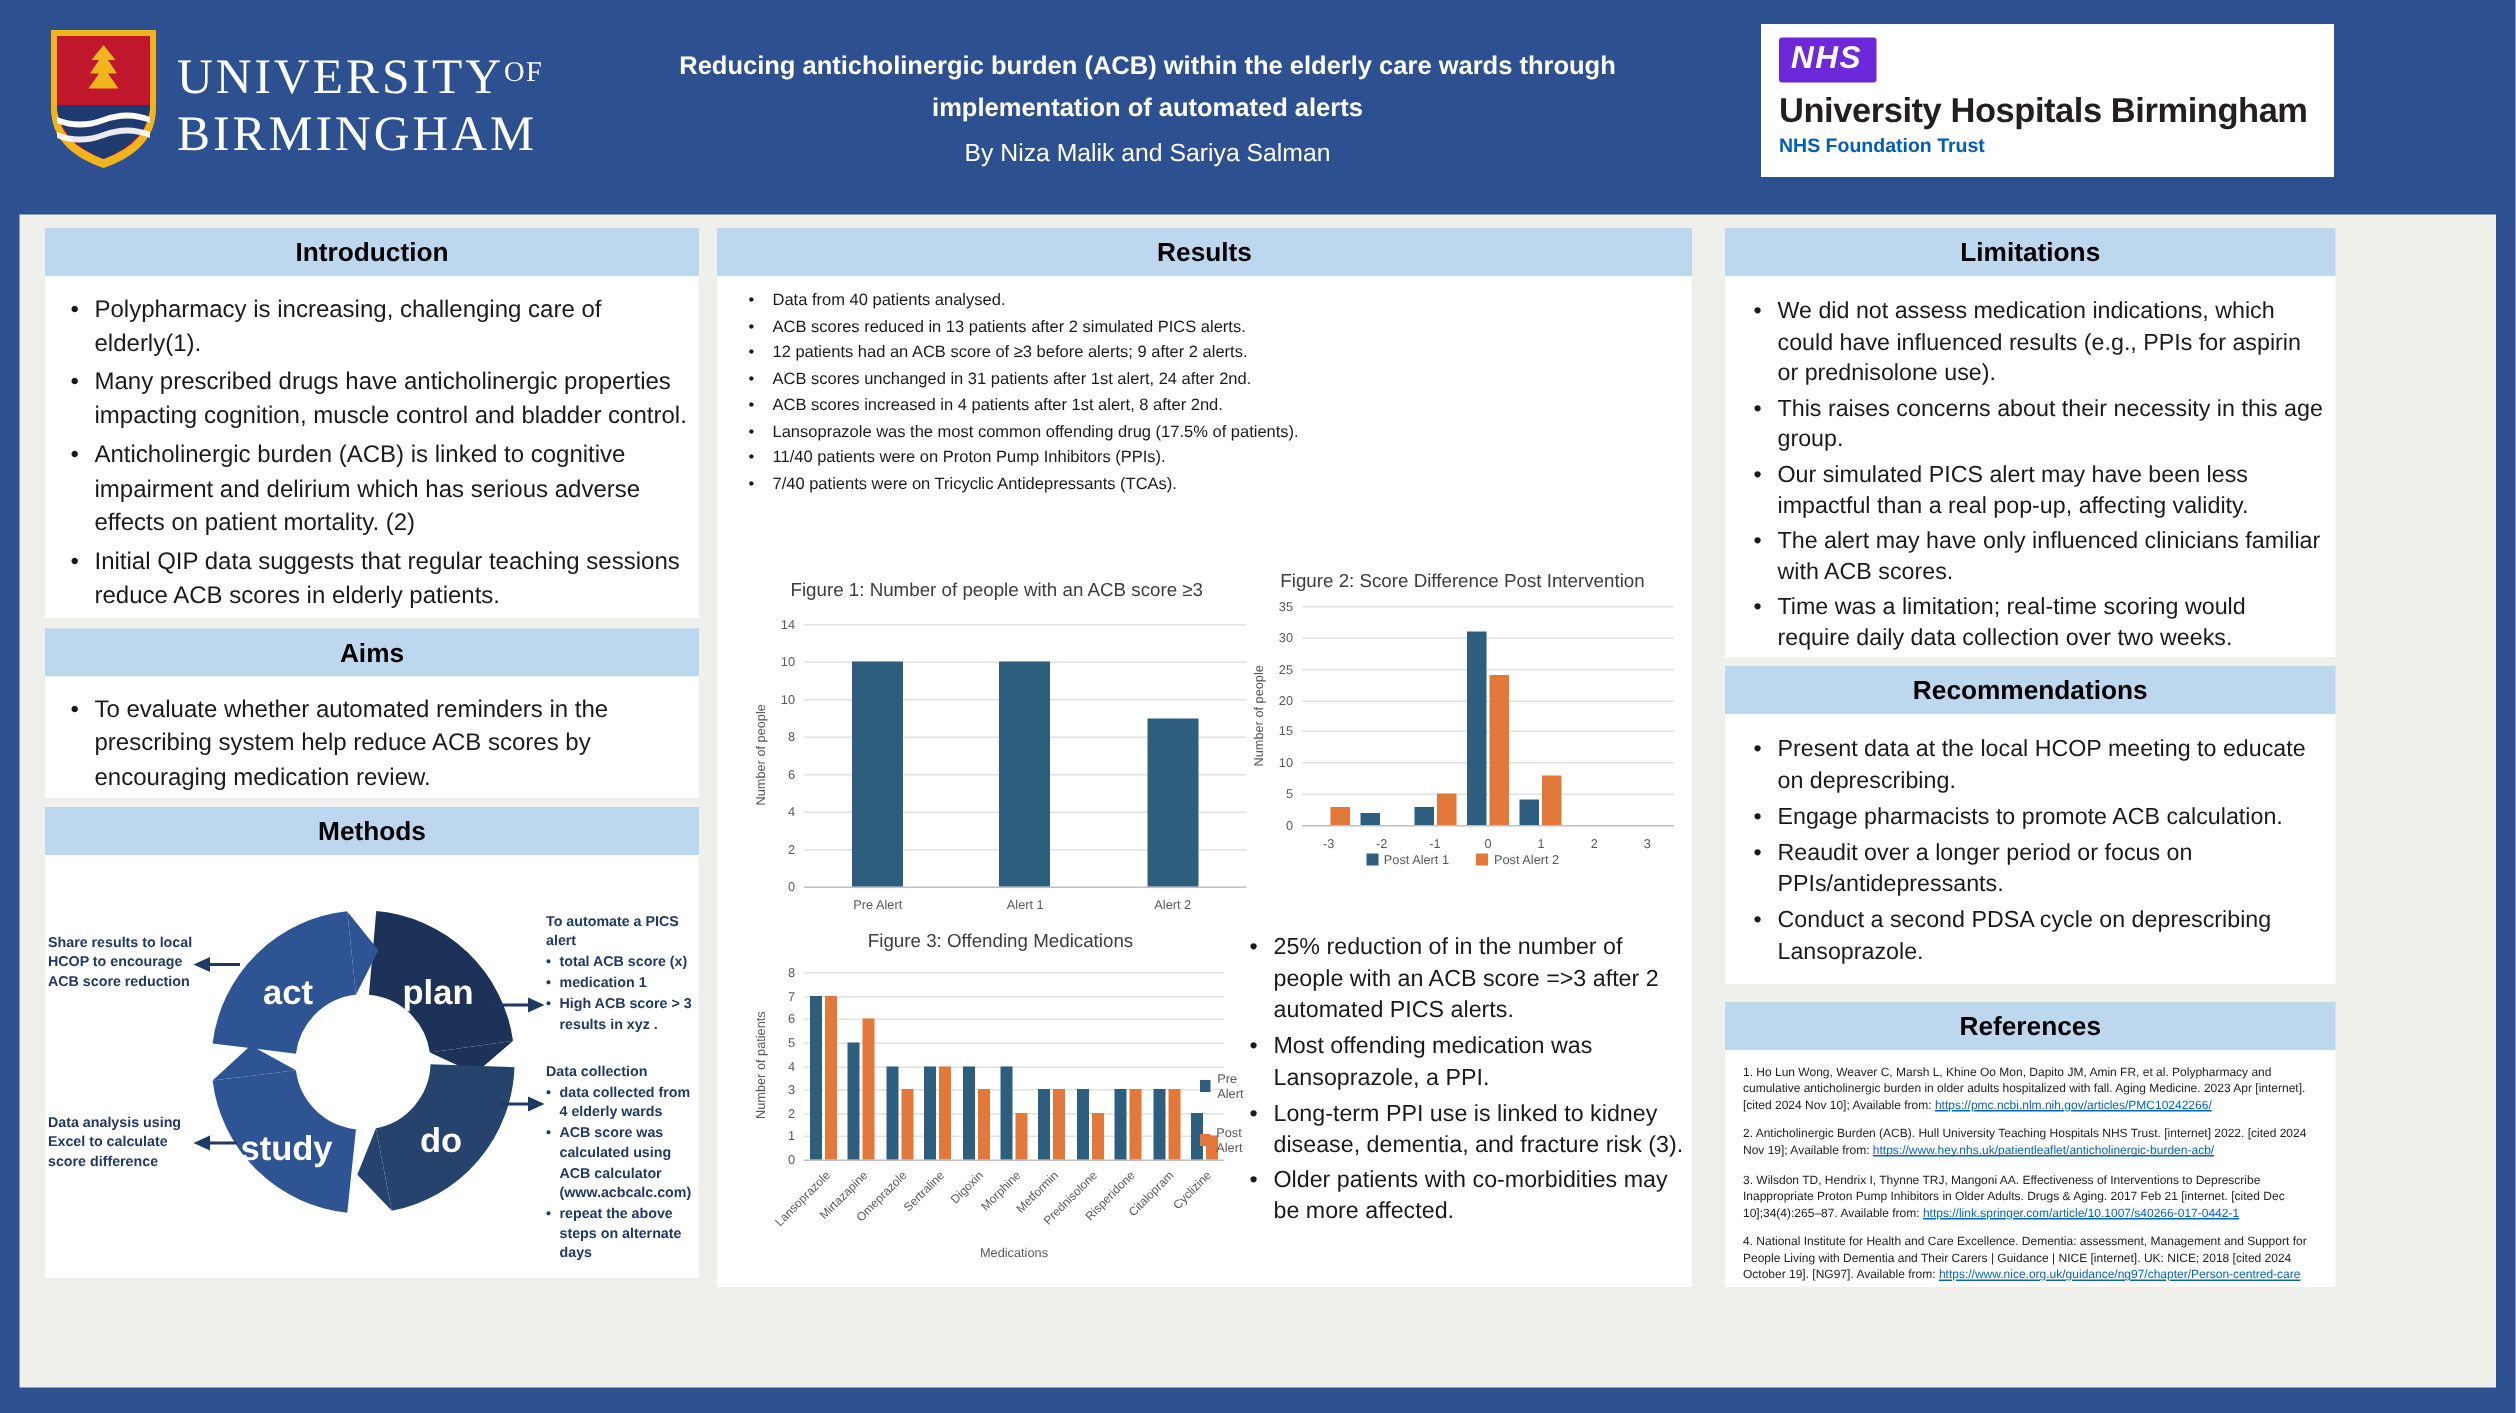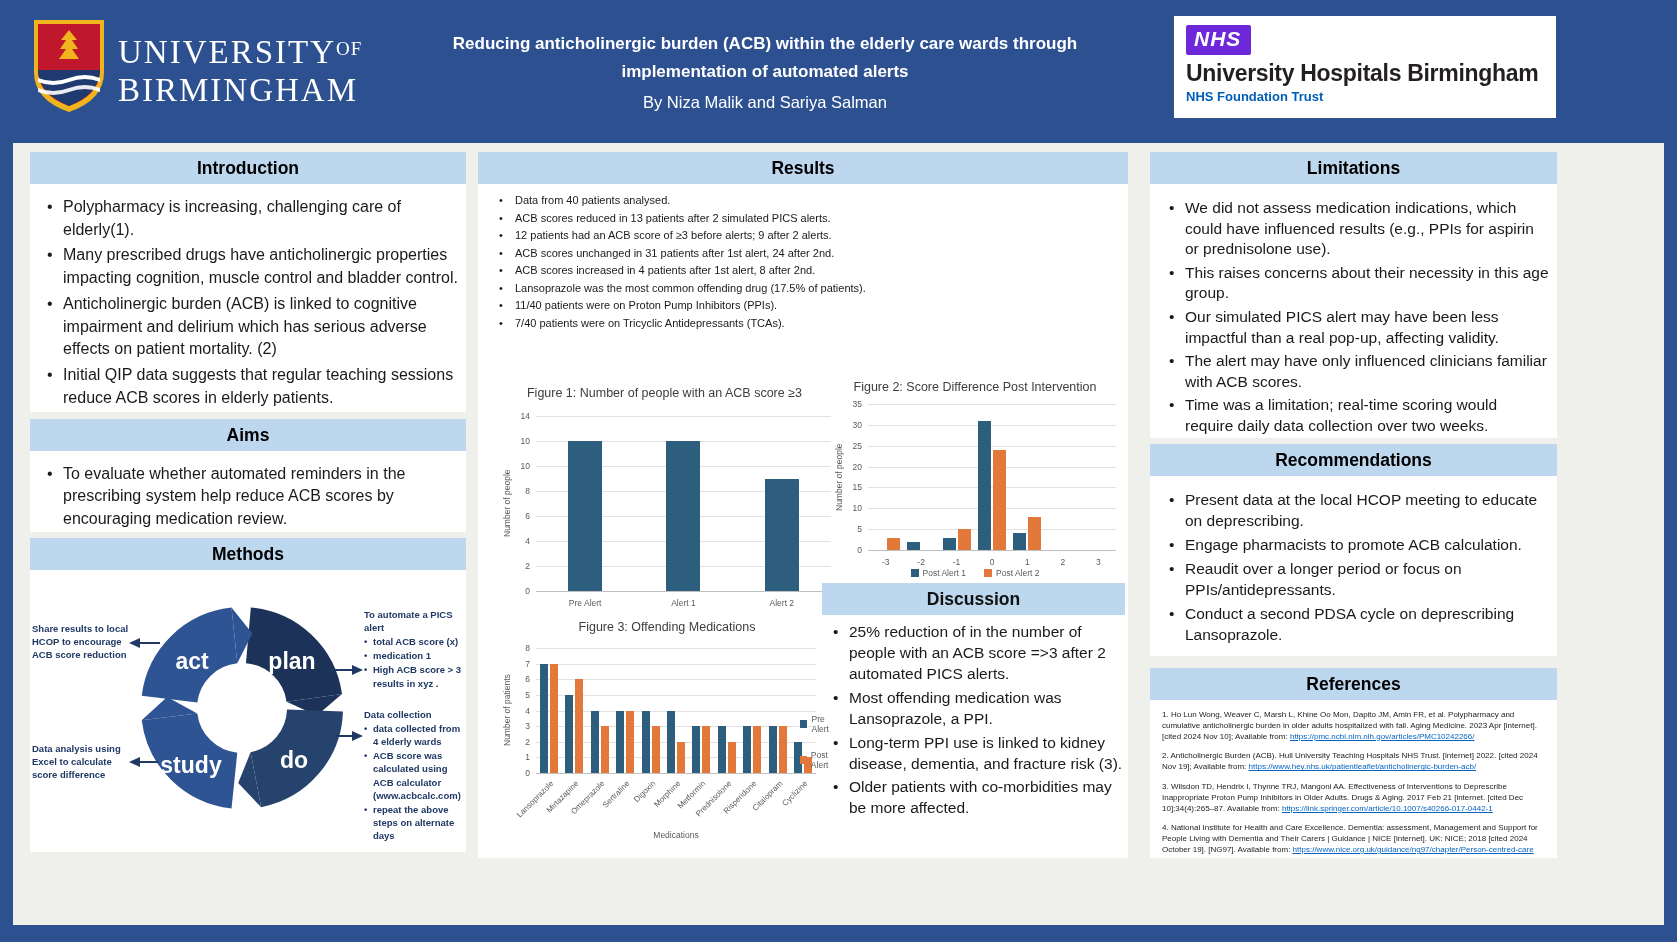--- a/index.html
+++ b/index.html
@@ -384,23 +384,20 @@
             <div class="legend-item">
               <div class="swatch" style="background: rgb(46, 94, 126);"></div>
               <span>Pre Alert</span>
             </div>
             <div class="legend-item">
               <div class="swatch" style="background: rgb(226, 121, 59);"></div>
               <span>Post Alert</span>
             </div>
           </div>
         </div>
-      <div class="disc-head">
-          <h2>Discussion</h2>
-        </div>
       <ul class="bullets disc-body">
           <li>25% reduction of in the number of people with an ACB score =&gt;3 after 2 automated PICS alerts.</li>
           <li>Most offending medication was Lansoprazole, a PPI.</li>
           <li>Long-term PPI use is linked to kidney disease, dementia, and fracture risk (3).</li>
           <li>Older patients with co-morbidities may be more affected.</li>
         </ul>
     </div>
   </section>
 
   <section id="sec-limitations">

